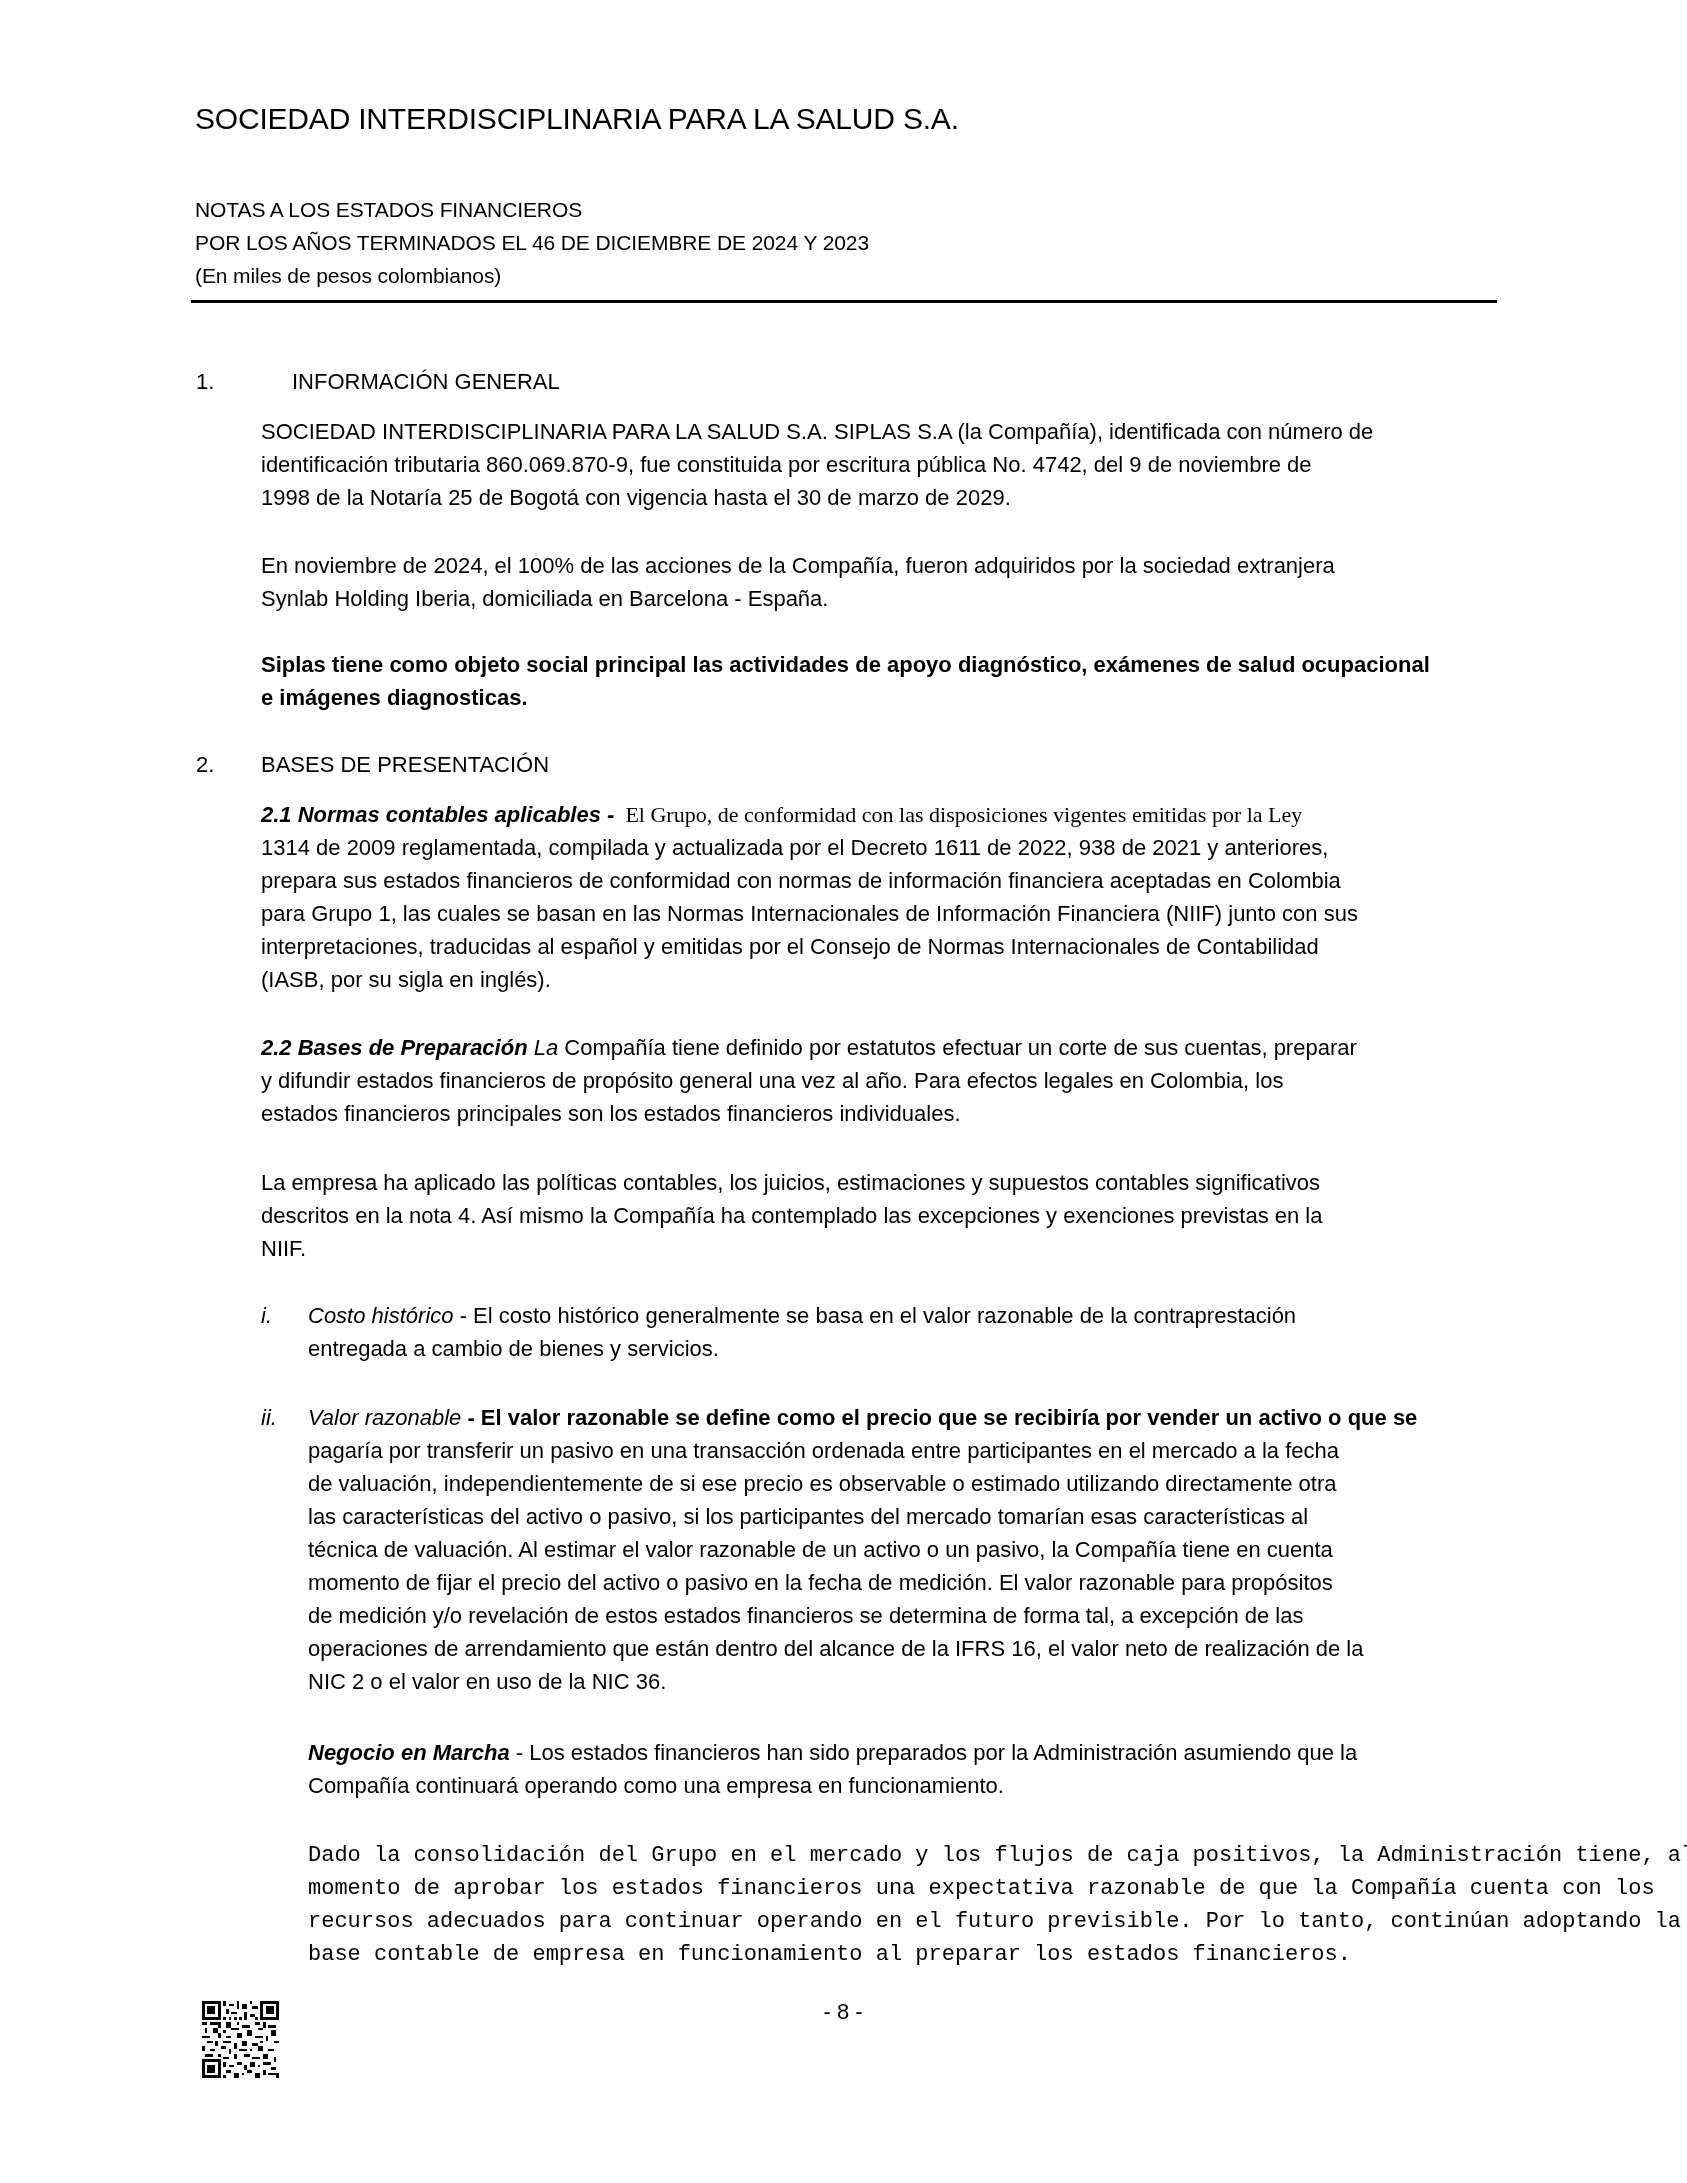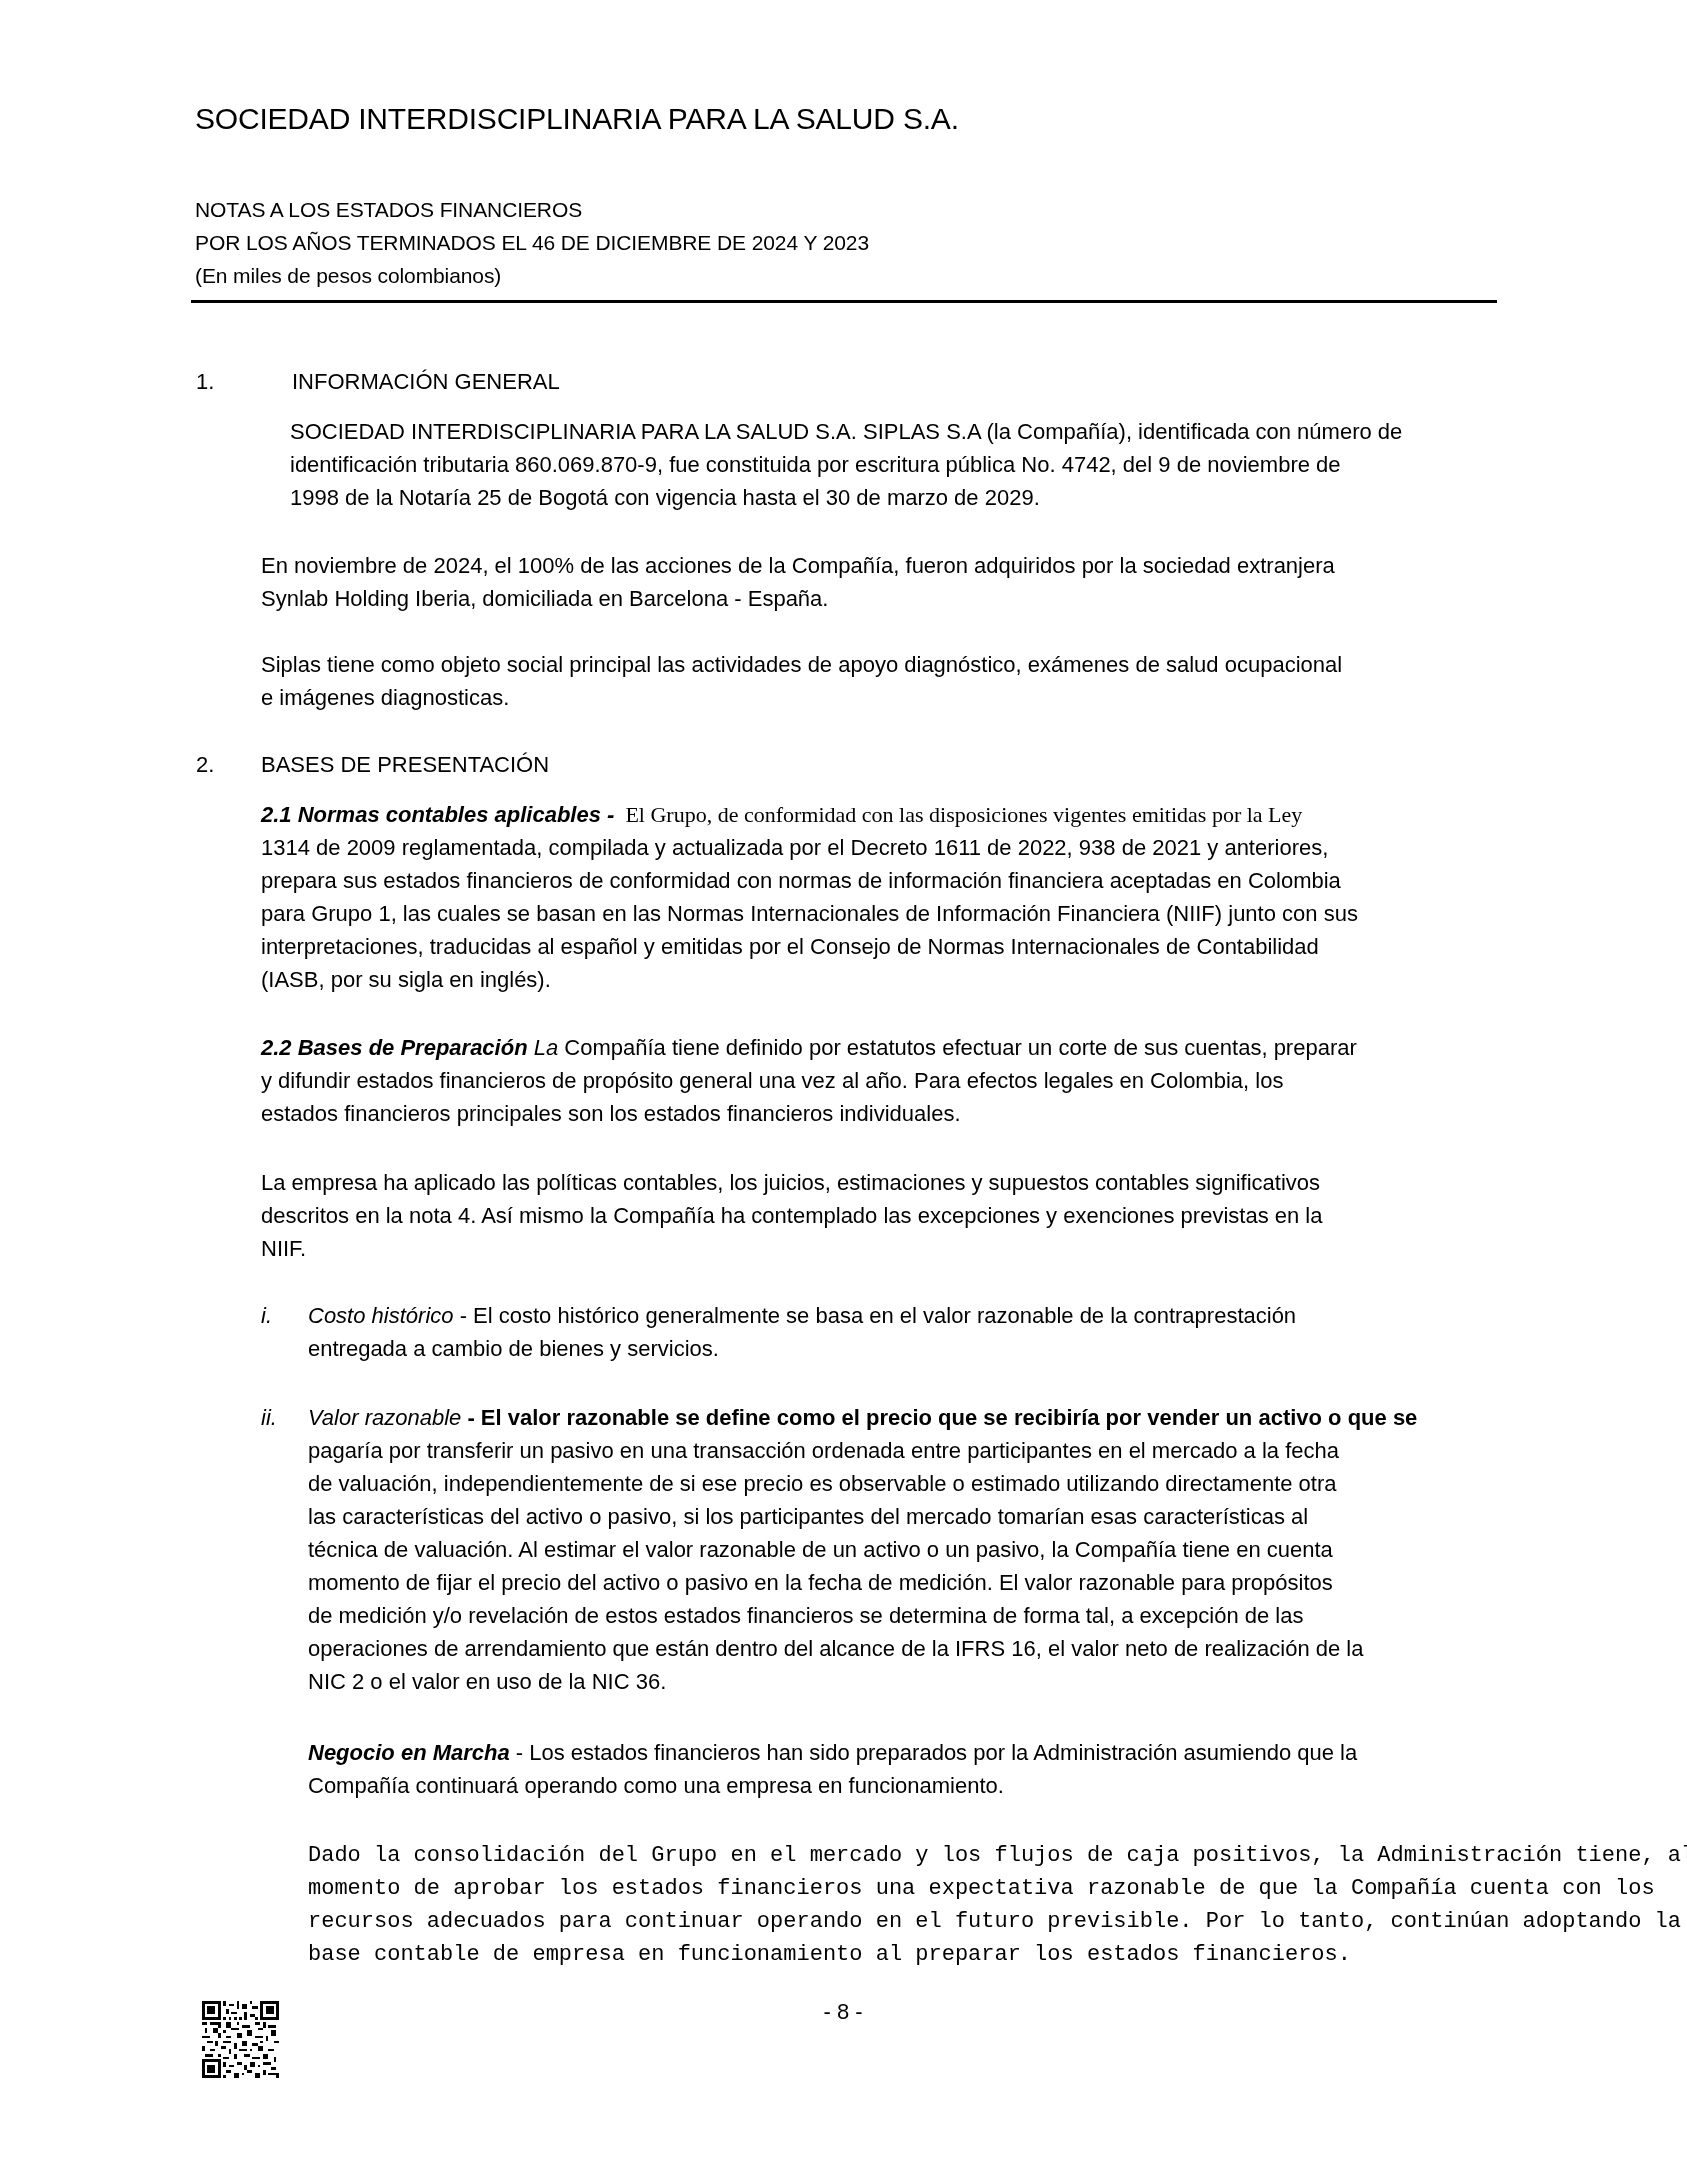--- a/index.html
+++ b/index.html
@@ -29,32 +29,32 @@
 <div class="abs subtitle">
   <div>NOTAS A LOS ESTADOS FINANCIEROS</div>
   <div>POR LOS AÑOS TERMINADOS EL 46 DE DICIEMBRE DE 2024 Y 2023</div>
   <div>(En miles de pesos colombianos)</div>
 </div>
 <div class="abs rule"></div>
 
 <div class="abs num" style="left:196px; top:365px;">1.</div>
 <div class="abs heading" style="left:261px; top:365px;margin-left:31px;">INFORMACIÓN GENERAL</div>
 
-<div class="abs para" style="top:415px;margin-left:29px;">
+<div class="abs para" style="top:415px;">
   <div class="ln">SOCIEDAD INTERDISCIPLINARIA PARA LA SALUD S.A. SIPLAS S.A (la Compañía), identificada con número de</div>
   <div class="ln">identificación tributaria 860.069.870-9, fue constituida por escritura pública No. 4742, del 9 de noviembre de</div>
   <div class="ln">1998 de la Notaría 25 de Bogotá con vigencia hasta el 30 de marzo de 2029.</div>
 </div>
 
 <div class="abs para" style="top:549px;">
   <div class="ln">En noviembre de 2024, el 100% de las acciones de la Compañía, fueron adquiridos por la sociedad extranjera</div>
   <div class="ln">Synlab Holding Iberia, domiciliada en Barcelona - España.</div>
 </div>
 
-<div class="abs para" style="top:648px;">
+<div class="abs para" style="top:648px;font-weight:bold;">
   <div class="ln">Siplas tiene como objeto social principal las actividades de apoyo diagnóstico, exámenes de salud ocupacional</div>
   <div class="ln">e imágenes diagnosticas.</div>
 </div>
 
 <div class="abs num" style="left:196px; top:748px;">2.</div>
 <div class="abs heading" style="left:261px; top:748px;">BASES DE PRESENTACIÓN</div>
 
 <div class="abs para" style="top:798px;">
   <div class="ln"><span class="bi">2.1 Normas contables aplicables -</span><span style="white-space:pre;font-family:Liberation Serif, serif;">  El Grupo, de conformidad con las disposiciones vigentes emitidas por la Ley</span></div>
   <div class="ln">1314 de 2009 reglamentada, compilada y actualizada por el Decreto 1611 de 2022, 938 de 2021 y anteriores,</div>

